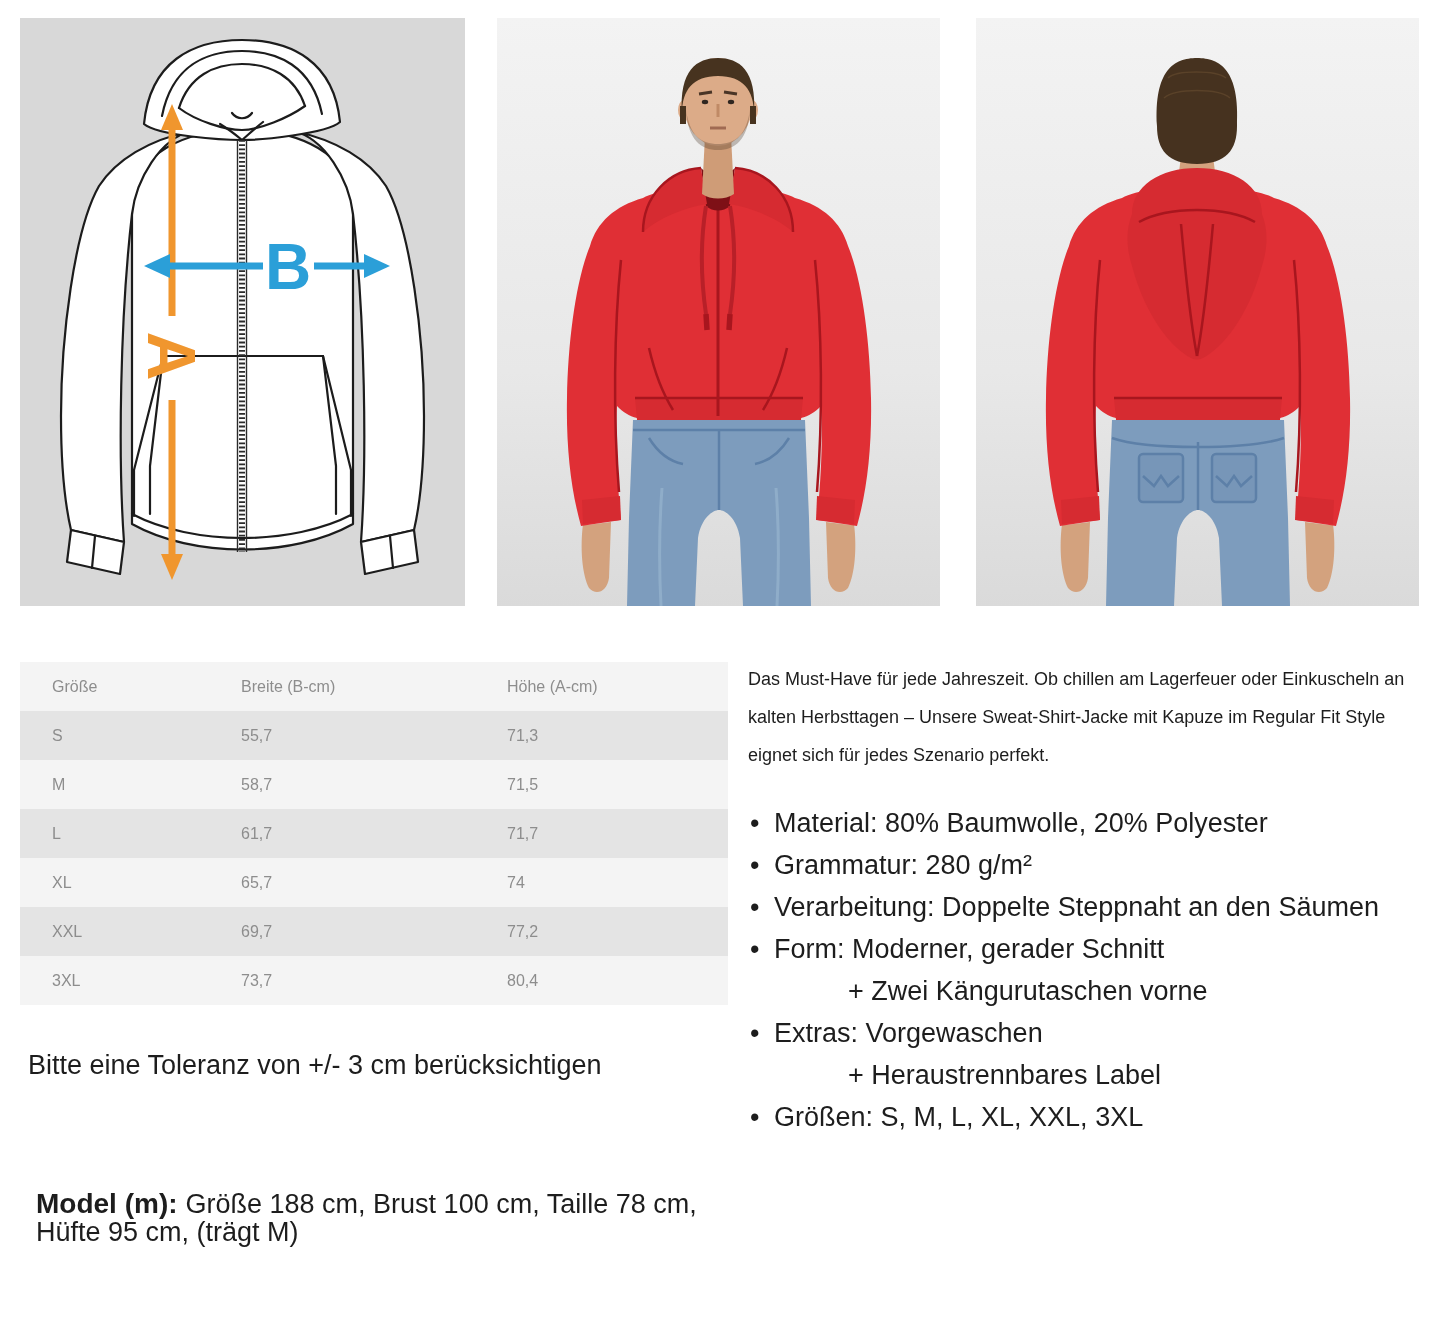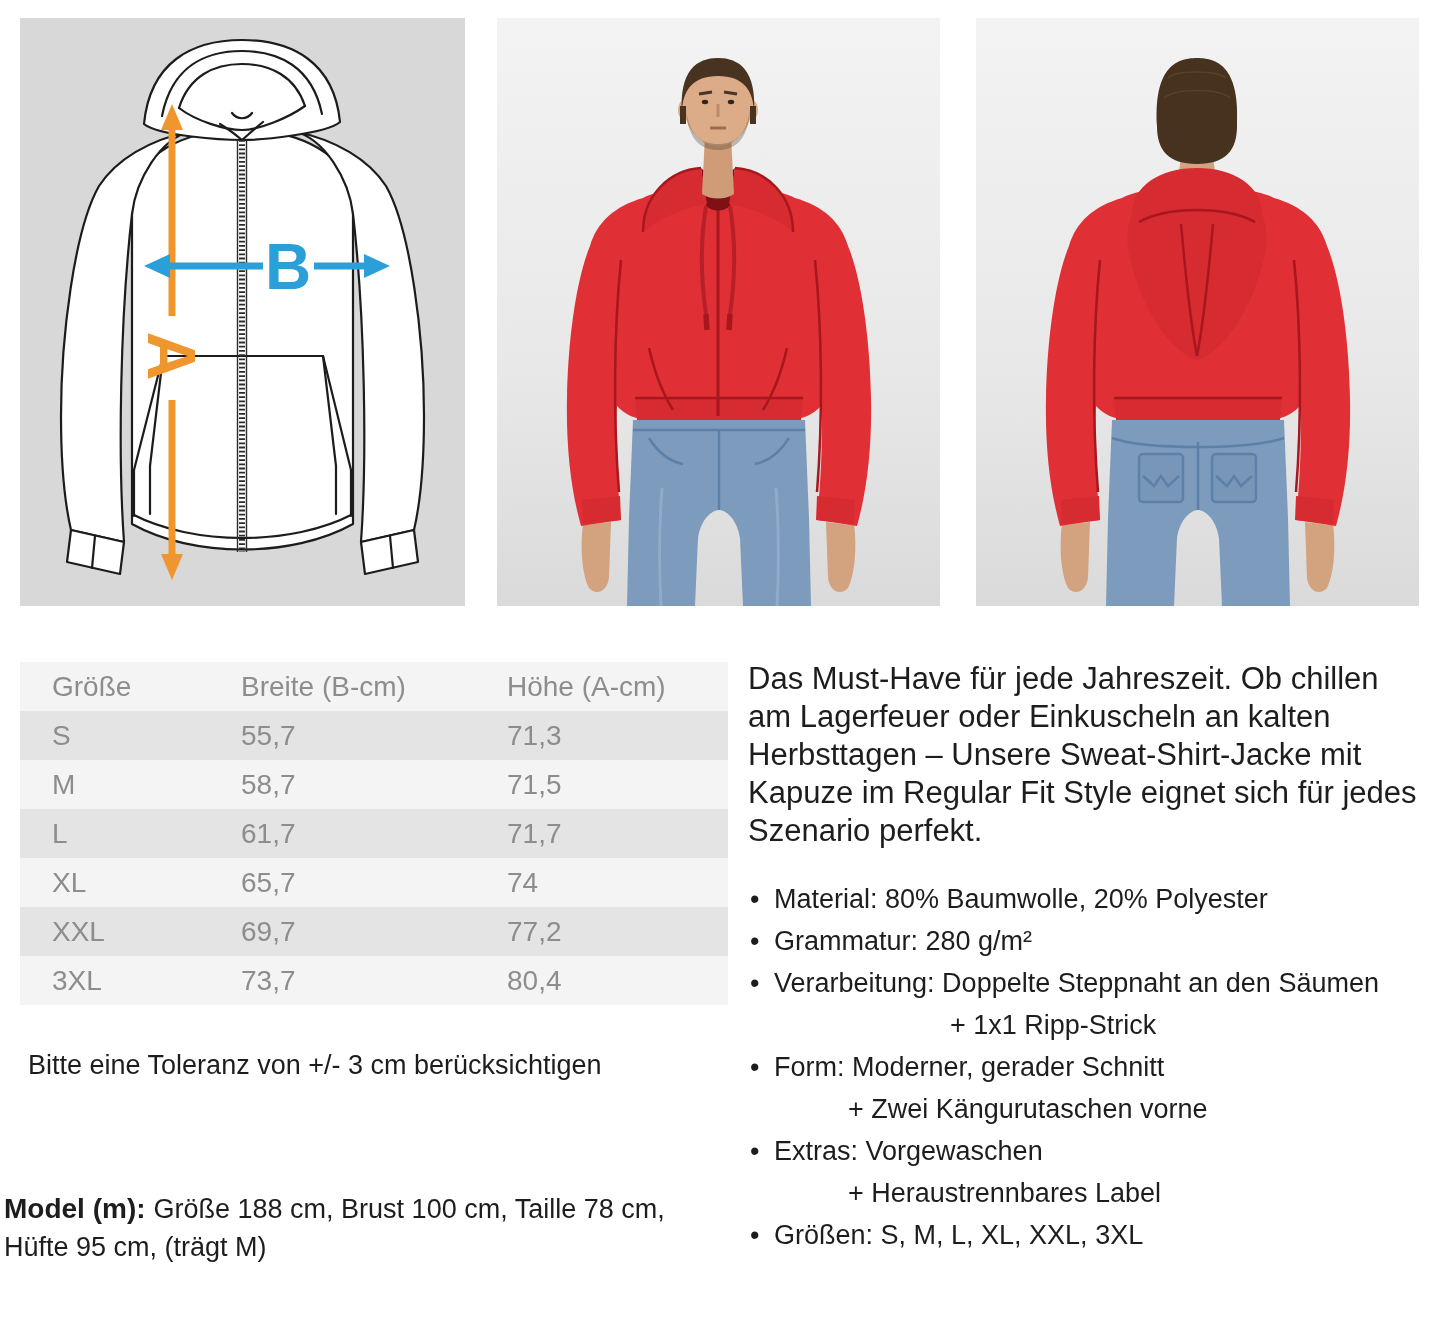--- a/index.html
+++ b/index.html
@@ -7,34 +7,34 @@
   .page{position:relative;width:1445px;height:1329px;background:#fff;overflow:hidden;}
 
   
   .panel{position:absolute;top:18px;height:588px;overflow:hidden;}
   .panel svg{display:block;width:100%;height:100%;}
   .panel-diagram{left:20px;width:445px;}
   .panel-front{left:497px;width:443px;}
   .panel-back{left:975px;width:445px;}
 
   
-  .size-table{position:absolute;left:20px;top:662px;width:708px;font-size:28px;color:var(--table-text,#8d8d8d);}
+  .size-table{position:absolute;left:20px;top:662px;width:708px;font-size:16px;color:var(--table-text,#8d8d8d);}
   .trow{display:grid;grid-template-columns:221px 266px 1fr;align-items:center;height:49px;}
   .trow .c1{padding-left:32px;}
   .trow.thead{background:var(--row-light,#f4f4f4);}
   .trow.dark{background:var(--row-dark,#e4e4e4);}
   .trow.light{background:var(--row-light,#f4f4f4);}
 
   .tolerance{position:absolute;left:20px;top:1050px;width:700px;font-size:27px;margin-left:8px;}
-  .model-info{position:absolute;left:4px;top:1190px;width:692px;font-size:27px;line-height:38px;}
+  .model-info{position:absolute;left:36px;top:1190px;width:692px;font-size:27px;line-height:28px;}
   .model-info b{margin-right:8px;font-size:28px;}
 
   
   .desc{position:absolute;left:748px;top:660px;width:680px;}
-  .desc .intro{margin:0;font-size:31px;line-height:38px;}
+  .desc .intro{margin:0;font-size:18px;line-height:38px;}
   .details{margin-top:28px;}
   .detail{position:relative;min-height:42px;line-height:42px;font-size:27px;}
   .detail.b{padding-left:26px;}
   .detail.b::before{content:"\2022";position:absolute;left:2px;top:0;font-size:27px;}
   .detail.p1{padding-left:100px;}
   .detail.pc{padding-left:202px;}
 
   
   .diagram-bg{fill:var(--diagram-bg,#d8d8d8);}
   .lineart{stroke:#1c1c1c;stroke-width:2.2;stroke-linejoin:round;stroke-linecap:round;}
@@ -265,21 +265,20 @@
   <div class="model-info">
     <b>Model (m):</b><span>Größe 188 cm, Brust 100 cm, Taille 78 cm, Hüfte 95 cm, (trägt M)</span>
   </div>
 
   <div class="desc">
     <p class="intro">Das Must-Have für jede Jahreszeit. Ob chillen am Lagerfeuer oder Einkuscheln an kalten Herbsttagen – Unsere Sweat-Shirt-Jacke mit Kapuze im Regular Fit Style eignet sich für jedes Szenario perfekt.</p>
     <div class="details">
       <div class="detail b">Material: 80% Baumwolle, 20% Polyester</div>
       <div class="detail b">Grammatur: 280 g/m²</div>
       <div class="detail b">Verarbeitung: Doppelte Steppnaht an den Säumen</div>
-      <div class="detail pc">+ 1x1 Ripp-Strick</div>
       <div class="detail b">Form: Moderner, gerader Schnitt</div>
       <div class="detail p1">+ Zwei Kängurutaschen vorne</div>
       <div class="detail b">Extras: Vorgewaschen</div>
       <div class="detail p1">+ Heraustrennbares Label</div>
       <div class="detail b">Größen: S, M, L, XL, XXL, 3XL</div>
     </div>
   </div>
 
 </div>
 

